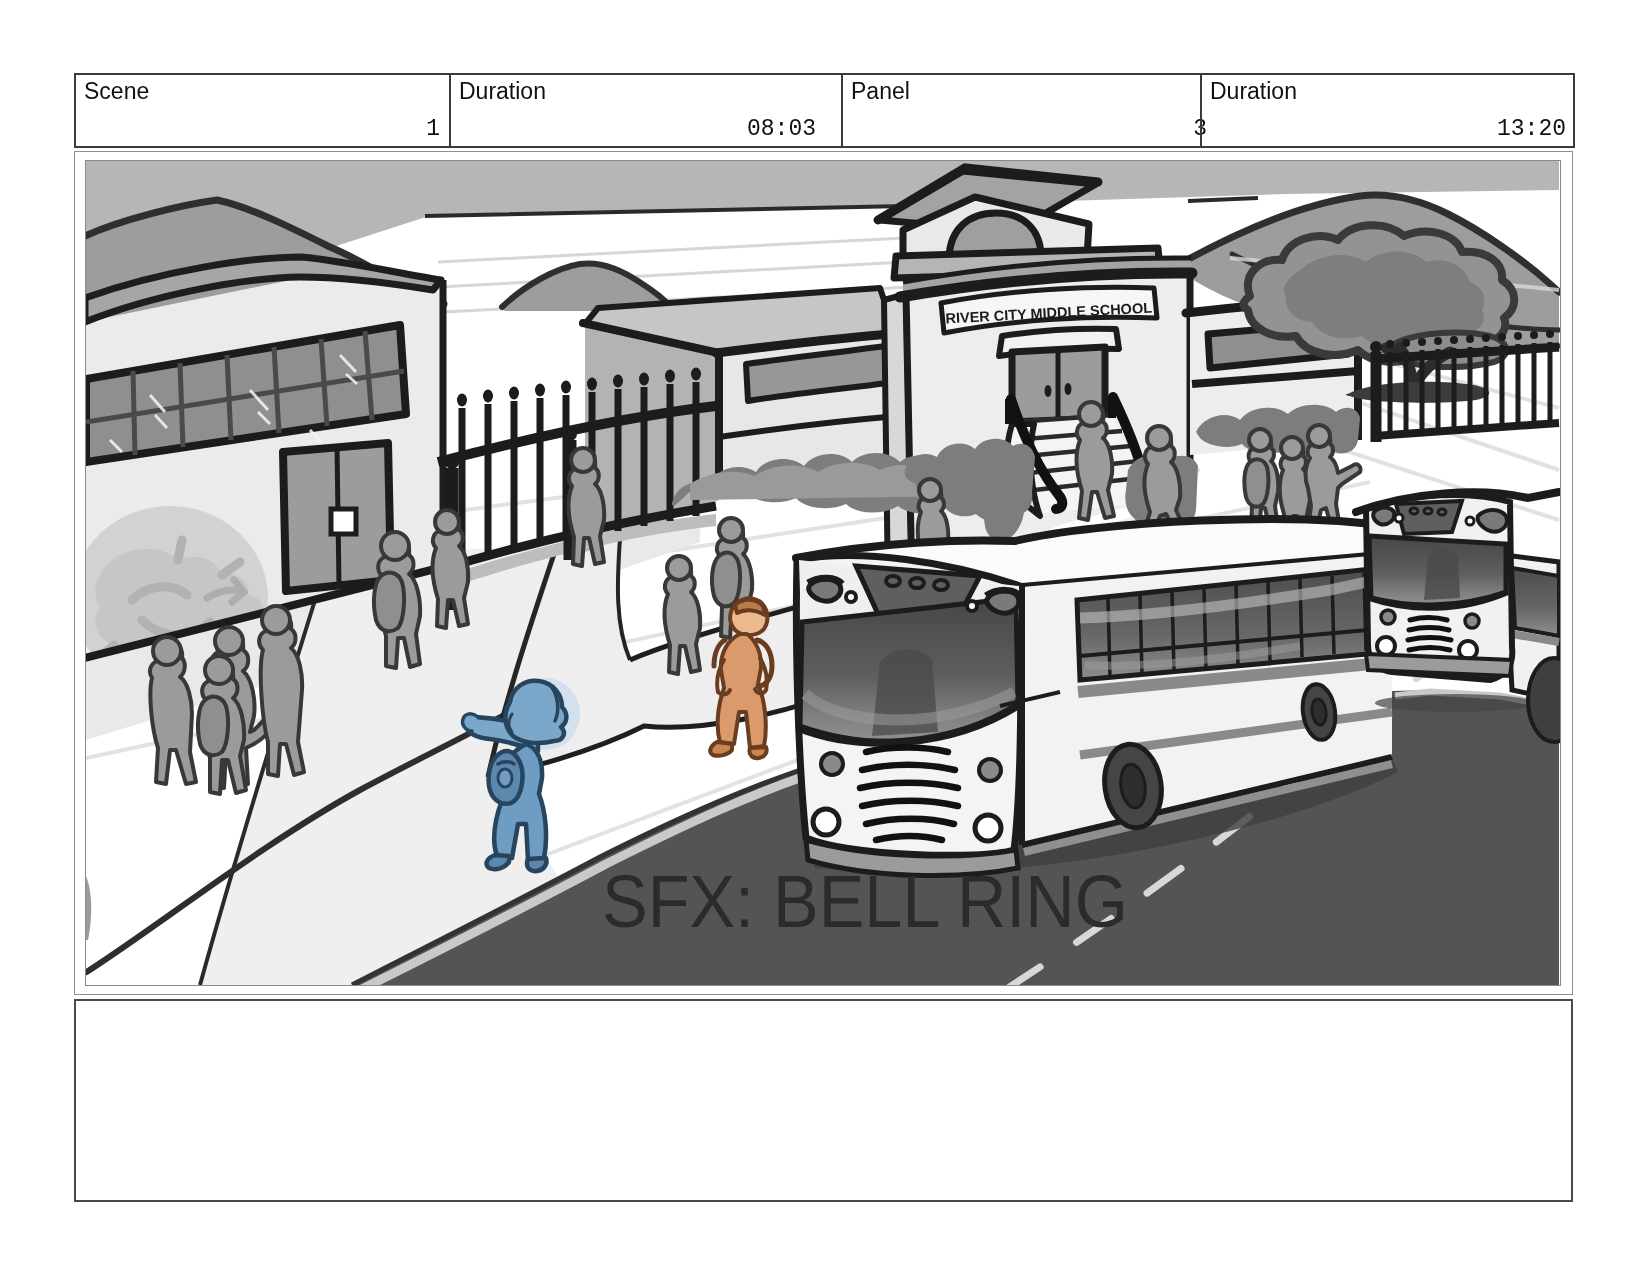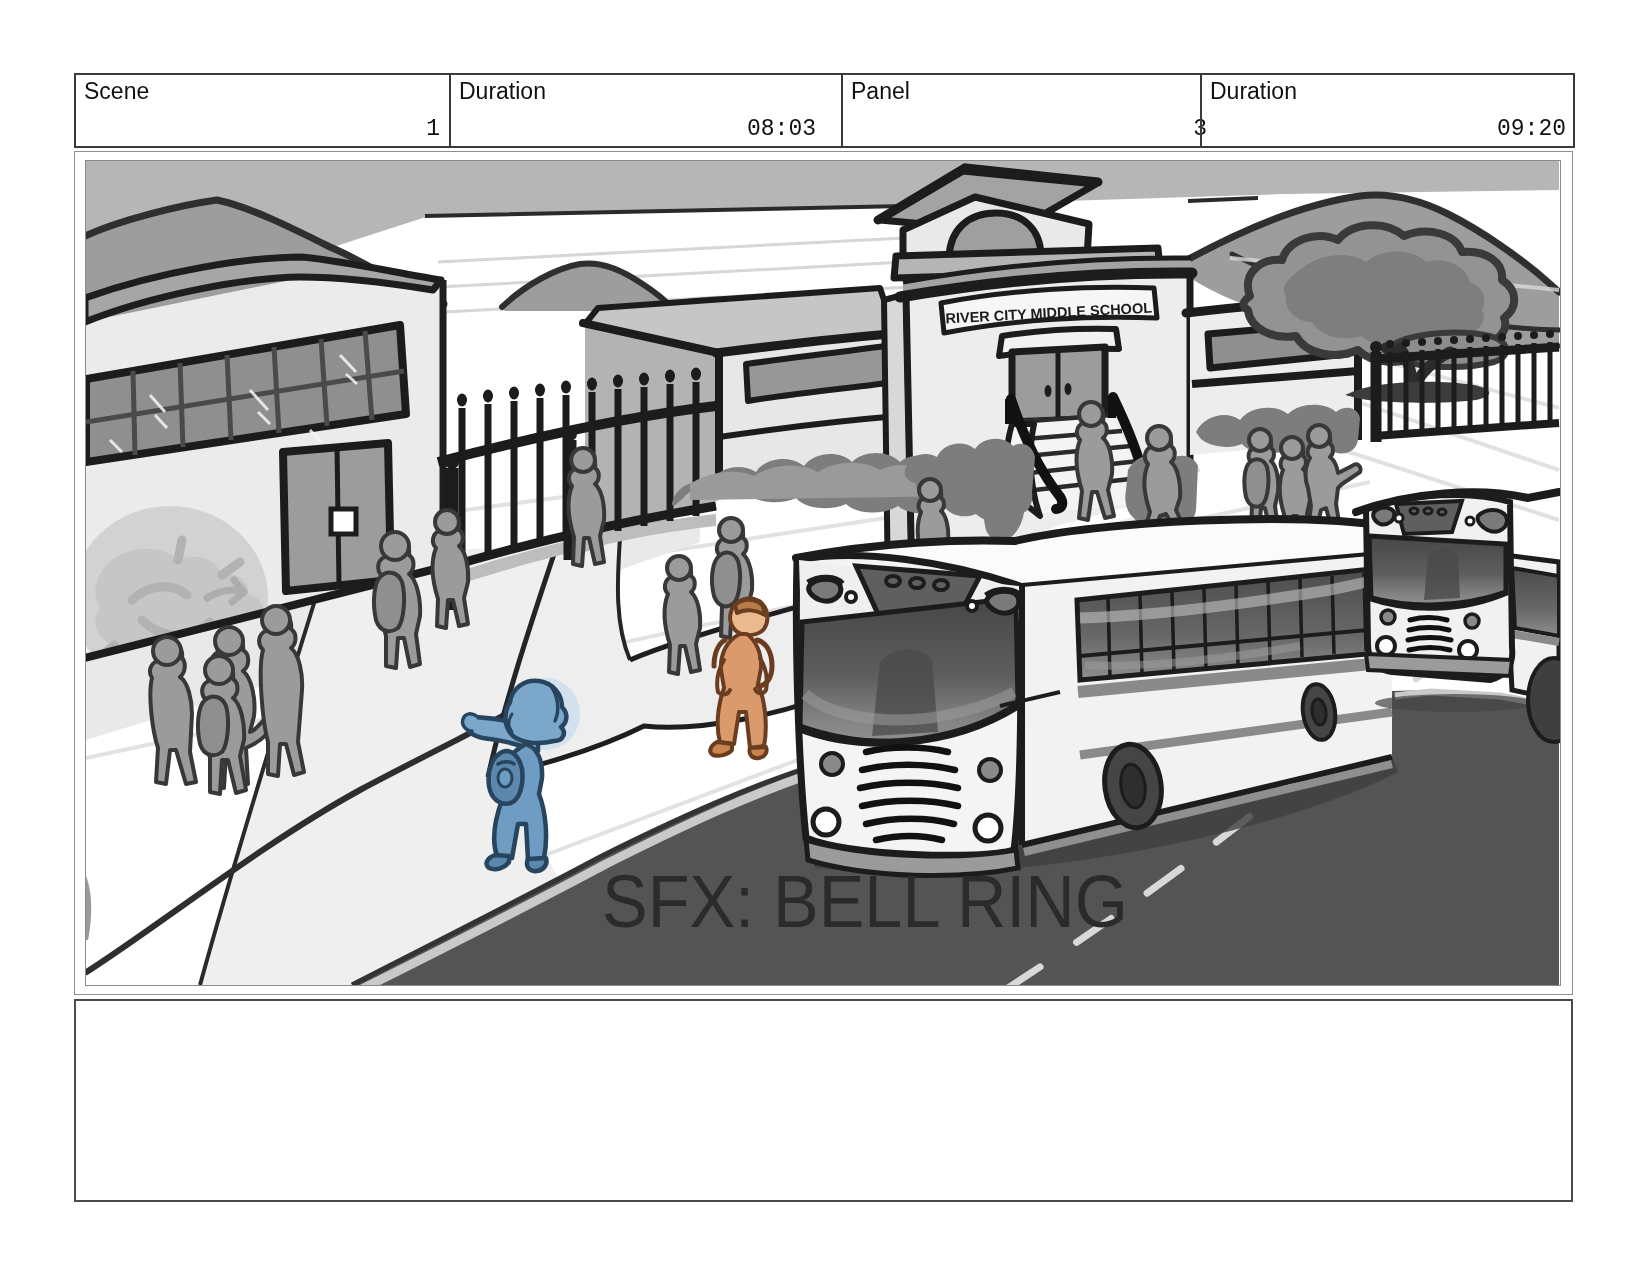--- a/index.html
+++ b/index.html
@@ -22,21 +22,21 @@
       <span class="cell-value">08:03</span>
   </div>
 
   <div style="position:absolute;left:749px;top:0;width:373px;height:71px;border-left:2px solid #3a3a3a;margin-left:16px;">
     <span class="cell-label">Panel</span>
       <span class="cell-value">3</span>
   </div>
 
   <div style="position:absolute;left:1124px;top:0;width:373px;height:71px;border-left:2px solid #3a3a3a;">
     <span class="cell-label">Duration</span>
-      <span class="cell-value">09:20</span>
+      <span class="cell-value">13:20</span>
   </div>
 </div>
 
 <div style="position:absolute;left:74px;top:151px;width:1497px;height:842px;border:1px solid #8f8f8f;"></div>
 
 <svg style="position:absolute;left:85px;top:160px;" width="1476" height="826" viewBox="85 160 1476 826">
 <defs>
 <clipPath id="drawclip">
         <rect x="86" y="161" width="1474" height="824"></rect>
       </clipPath>

